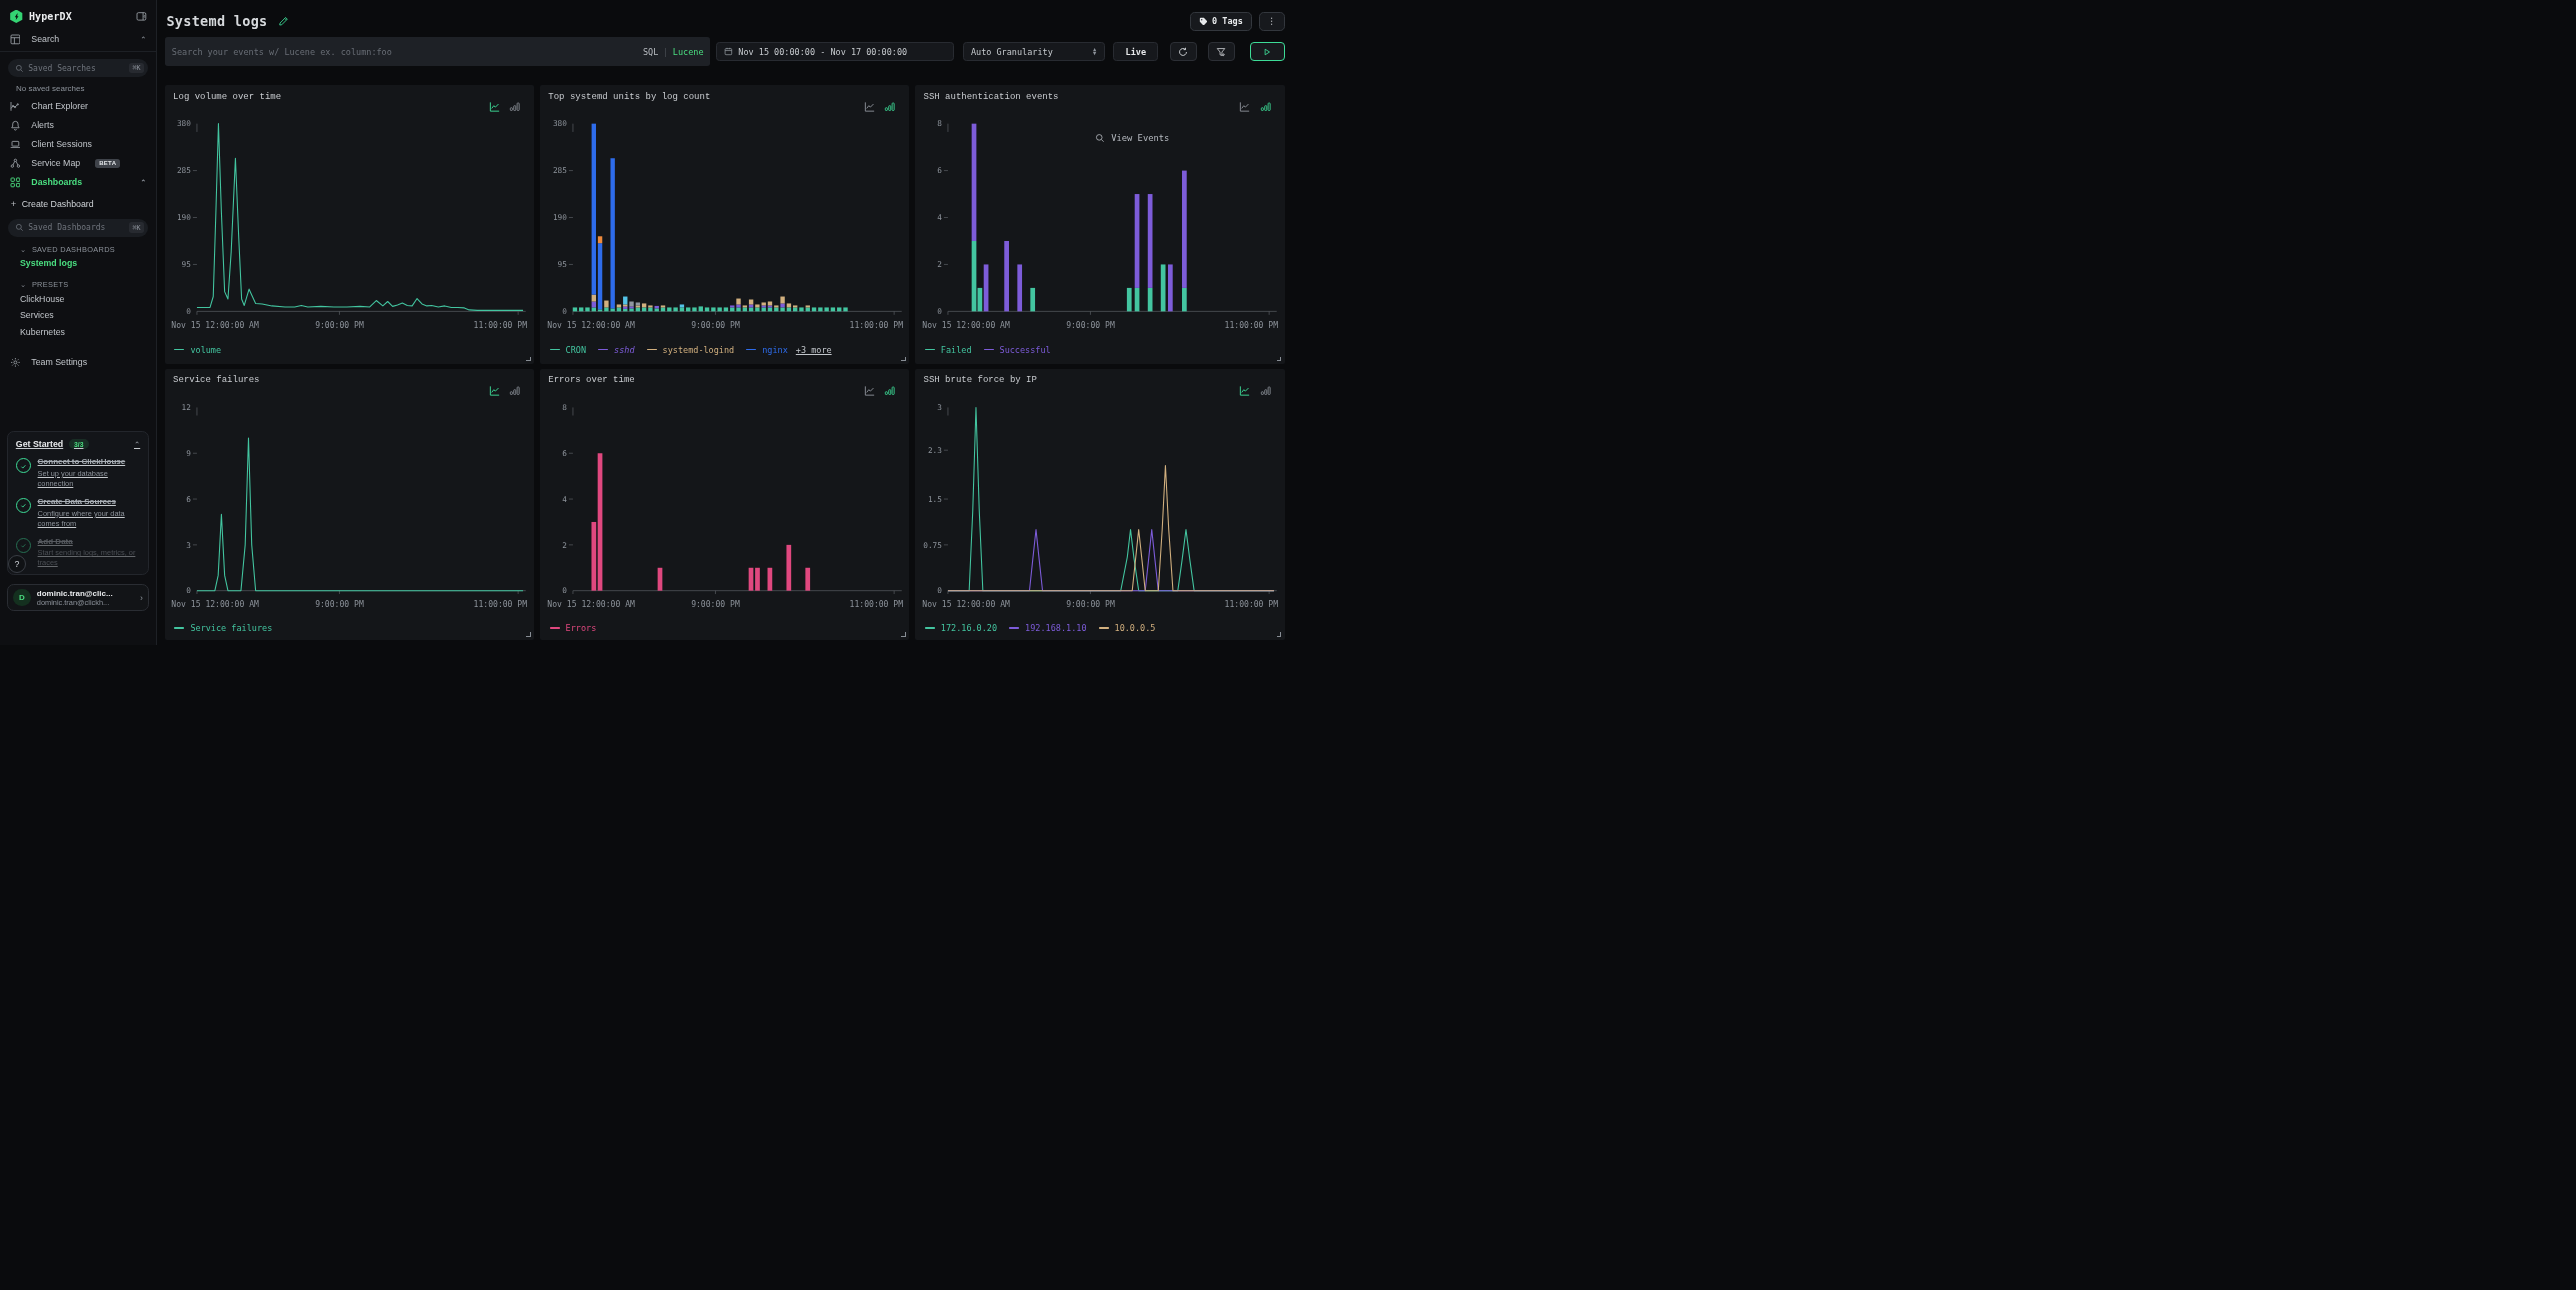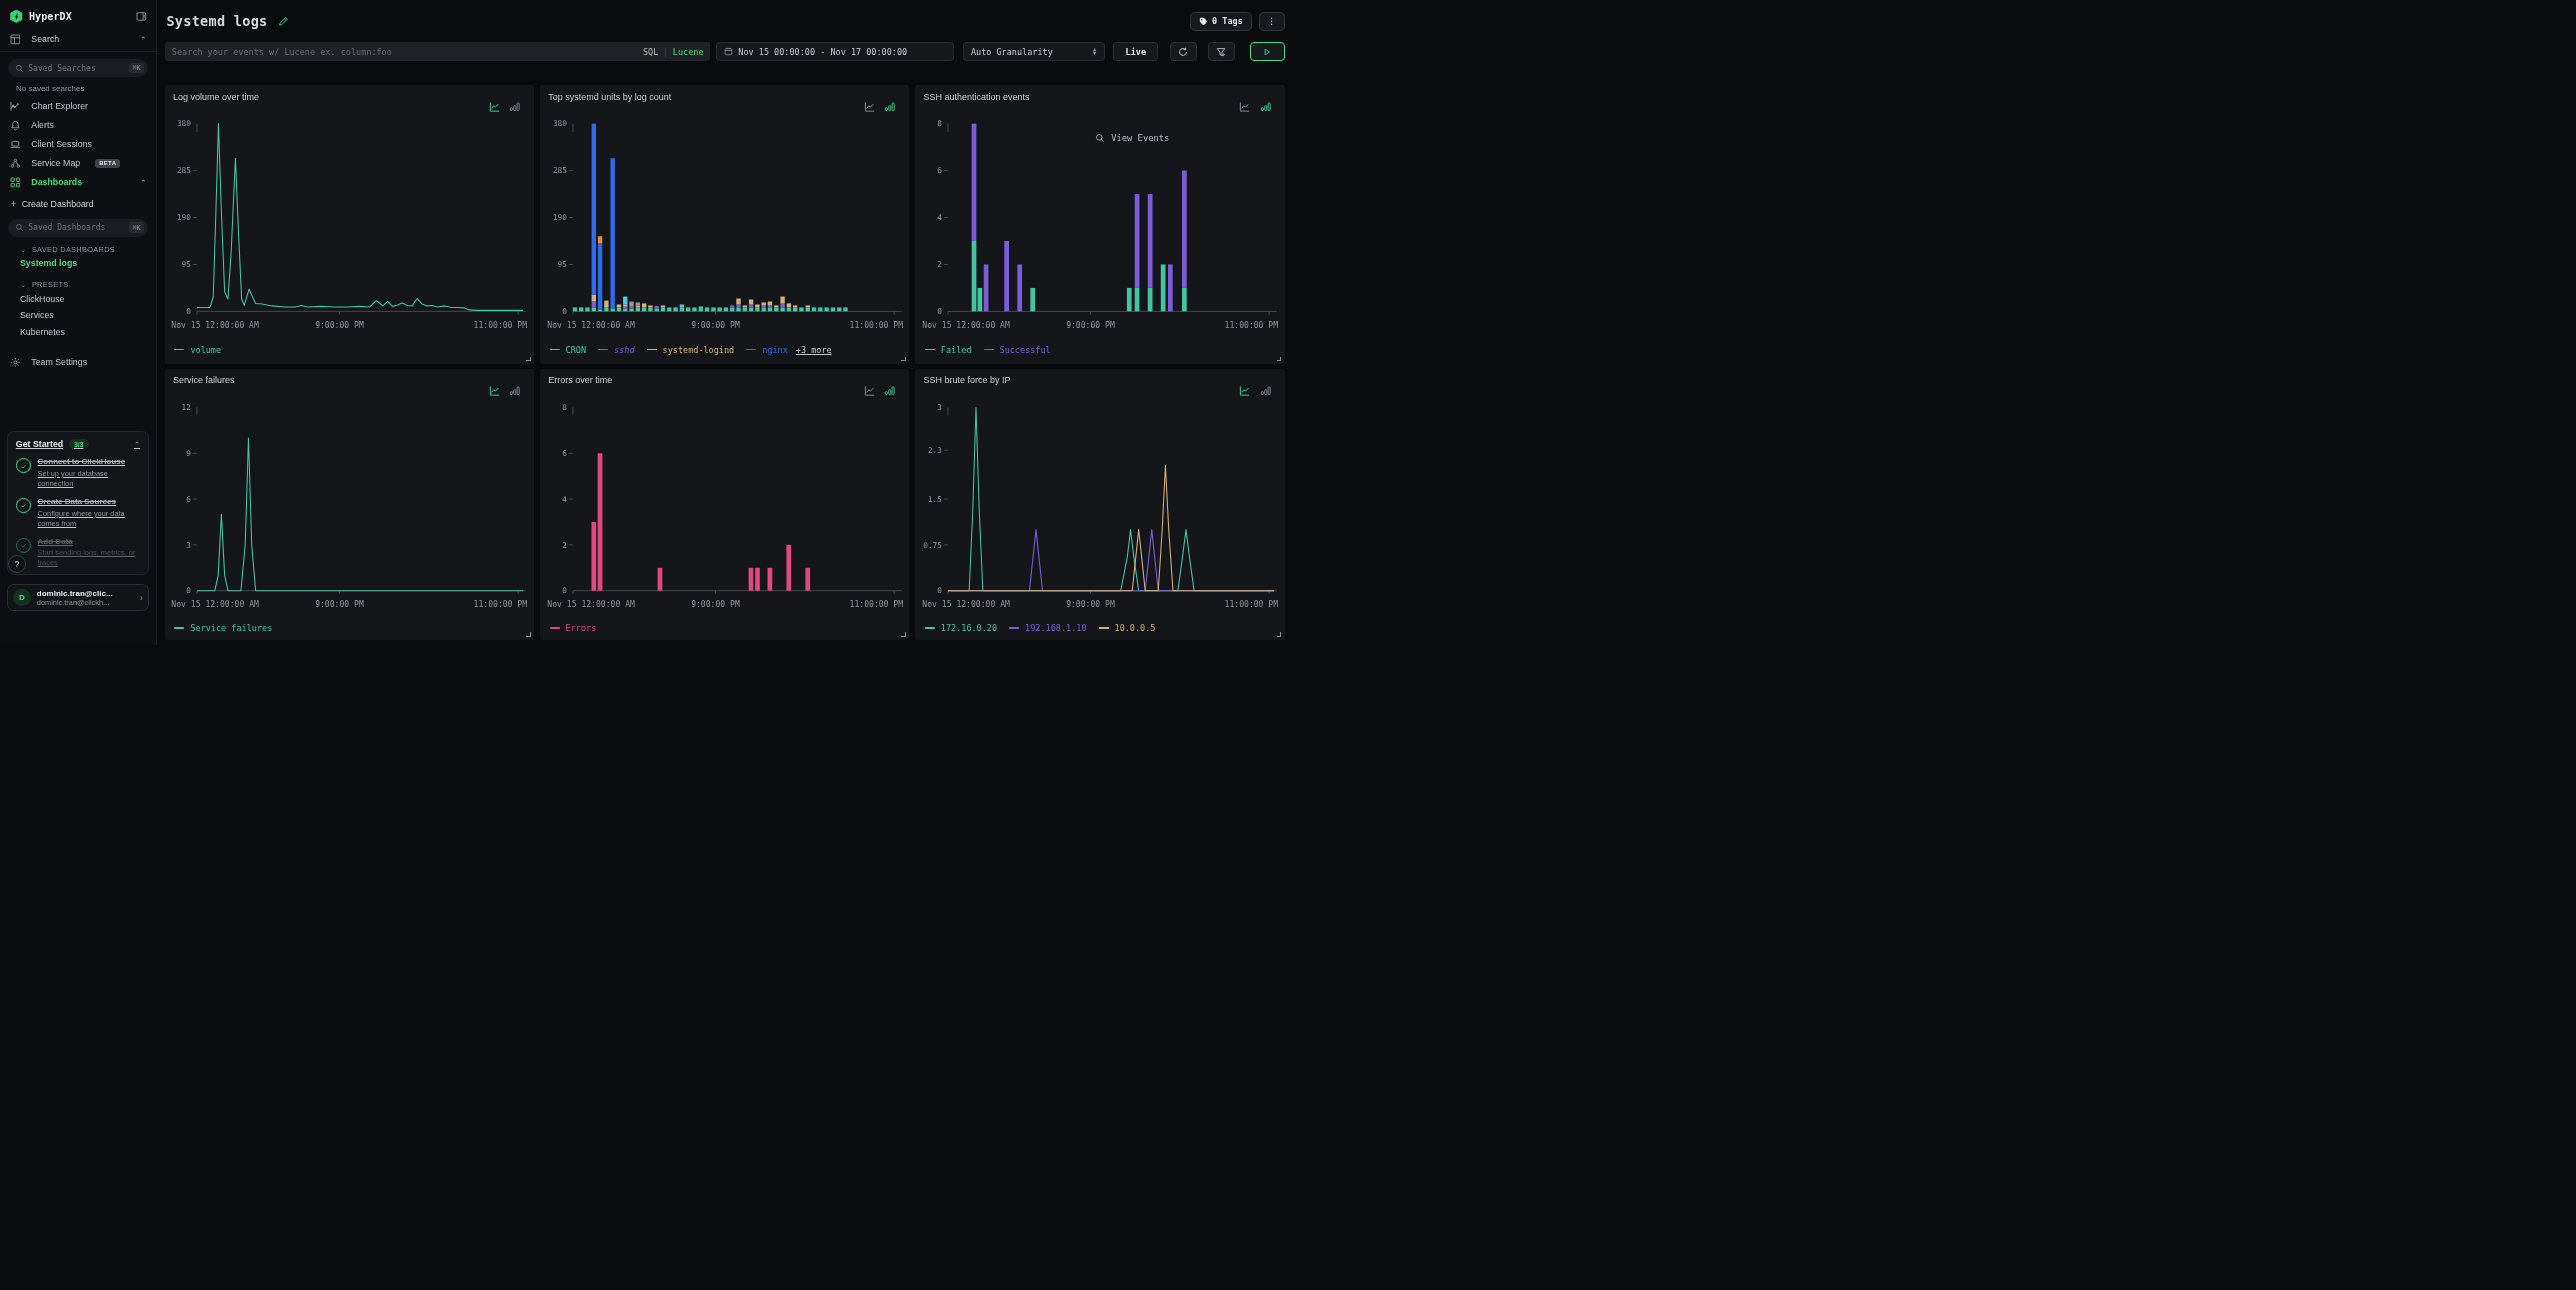--- a/index.html
+++ b/index.html
@@ -79,21 +79,21 @@
   .edit-btn svg { width:10.8px; height:10.8px; }
   .title-right { margin-left:auto; display:flex; gap:6.8px; align-items:center; }
   .tags-btn { display:flex; align-items:center; gap:4.7px; height:19px; padding:0 8px;
               background:#17191d; border:0.7px solid #33373d; border-radius:4.7px;
               color:#e8eaec; font-family:"DejaVu Sans Mono",monospace; font-size:8.5px; font-weight:bold; cursor:pointer; }
   .tags-btn svg { width:8.8px; height:8.8px; }
   .dots-btn { width:26px; height:19px; background:#17191d; border:0.7px solid #33373d; border-radius:4.7px;
               color:#dfe2e6; display:flex; align-items:center; justify-content:center; font-size:8.8px; cursor:pointer; }
 
   .toolbar { display:flex; align-items:center; margin-top:9.5px; height:19px; }
-  .search-box { flex:1; position:relative; background:#1e2126; border-radius:2.7px; height:19px;
+  .search-box { flex:1; position:relative; background:#1e2126; border-radius:2.7px; height:29px;
                 display:flex; align-items:center; padding:0 6.8px; }
   .search-box input { flex:1; background:transparent; border:none; outline:none; color:#c6cace;
                       font-family:"DejaVu Sans Mono",monospace; font-size:8.5px; }
   .search-box input::placeholder { color:#686d75; }
   .lang-toggle { display:flex; gap:4.7px; font-family:"DejaVu Sans Mono",monospace; font-size:8.5px; }
   .lang-sql { color:#b9bdc2; cursor:pointer; } .lang-sep { color:#4a4e55; } .lang-lucene { color:#4ade80; cursor:pointer; }
   .tb-box { display:flex; align-items:center; gap:5.4px; background:#16181c; border:0.7px solid #282b31;
             border-radius:3.4px; height:19px; padding:0 7.4px; color:#c6cace;
             font-family:"DejaVu Sans Mono",monospace; font-size:8.5px; cursor:pointer; }
   .tb-box svg { width:8.8px; height:8.8px; color:#9aa0a6; }
@@ -107,21 +107,21 @@
   .refresh-btn { margin-left:11.5px; }
   .filter-btn { margin-left:10.8px; }
   .play-btn { margin-left:15px; width:35px; border-color:#3ddc97; color:#3ddc97; }
 
   
   #charts { display:grid; grid-template-columns:repeat(3,1fr); grid-template-rows:279px 271px;
             gap:4.7px 6px; margin-top:24px; }
   .panel { background:#141619; border-radius:2px; padding:6.8px 5.4px 4px 5.4px; display:flex;
            flex-direction:column; position:relative; overflow:hidden; }
   .panel-head { display:flex; align-items:flex-start; padding:0 2.7px; }
-  .panel-title { font-family:Liberation Sans, sans-serif; font-size:9px; font-weight:normal;
+  .panel-title { font-family:Liberation Mono, monospace; font-size:9px; font-weight:normal;
                  color:#c9ccd0; }
   .panel-icons { margin-left:auto; display:flex; gap:8.8px; margin-top:9.5px; margin-right:5.4px; }
   .tgl { width:11.5px; height:11.5px; color:#8b9097; cursor:pointer; display:flex; }
   .tgl.active { color:#3ddc97; }
   .chart-wrap { flex:1; position:relative; margin-top:1.4px; }
   .chart-wrap svg.plot { width:100%; height:100%; display:block; }
   .overlay-btn { position:absolute; top:19px; left:59%; transform:translateX(-50%);
                  display:flex; align-items:center; gap:6px; color:#b6bac0;
                  font-family:"DejaVu Sans Mono",monospace; font-size:8.8px; cursor:pointer; }
   .overlay-btn svg { width:10px; height:10px; }

